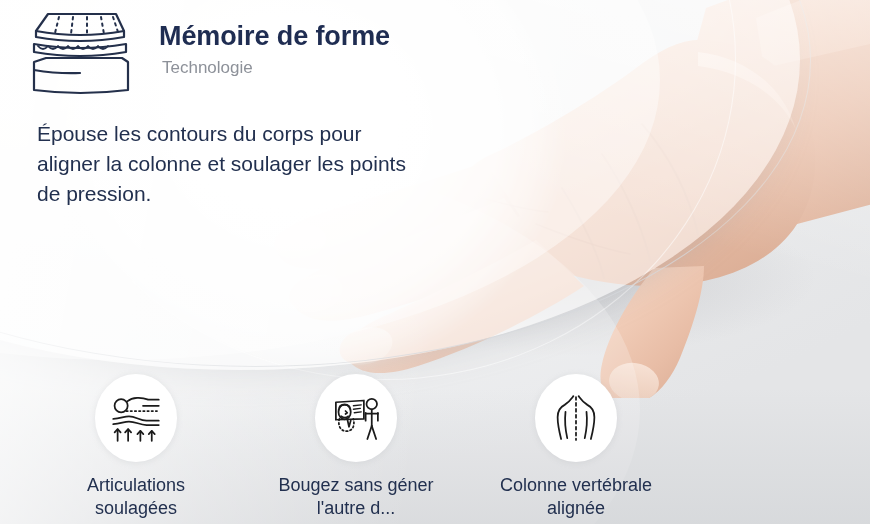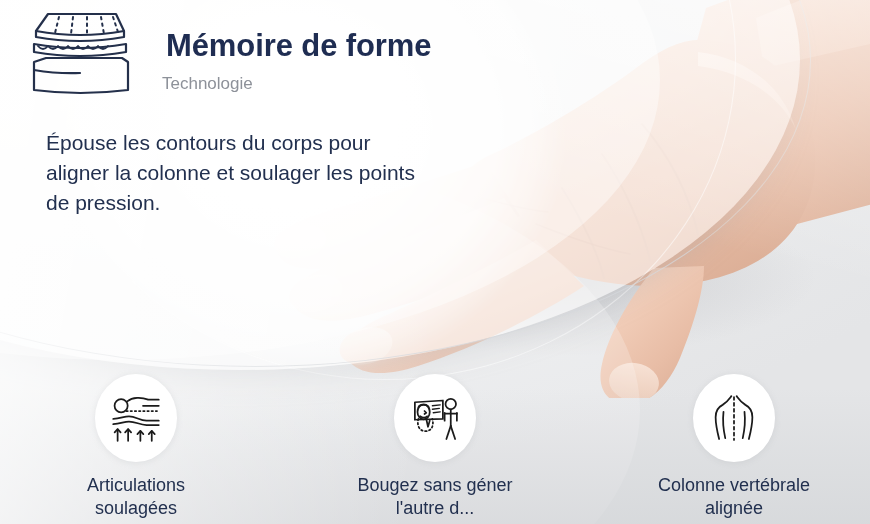--- a/index.html
+++ b/index.html
@@ -106,56 +106,56 @@
     left: 18px;
     top: 8px;
     display: flex;
     align-items: flex-start;
     gap: 22px;
   }
   .mattress-icon { width: 116px; height: 90px; flex: none; }
   .mattress-icon svg { display: block; width: 100%; height: 100%; }
   .header-text { padding-top: 10px; }
   .title {
-    margin: 10px;
-    font-size: 31px;
+    margin: 3px;
+    font-size: 27px;
     font-weight: 700;
     color: #1f2d52;
     letter-spacing: -0.1px;
     line-height: 1.15;
     white-space: nowrap;
   }
   .subtitle {
     margin: 6px 0 8px 6px;
     font-size: 17px;
     font-weight: 400;
     color: #8d9199;
     line-height: 1.2;
   }
 
   
   .body-copy {
     position: absolute;
     left: 30px;
     top: 112px;
     width: 390px;
-    margin: 16px;
+    margin: 7px;
     font-size: 21px;
     line-height: 1.42;
     color: #22304f;
   }
 
   
   .features {
     position: absolute;
     left: 0;
-    right: 0;
+    right: 16px;
     bottom: 4px;
     display: flex;
-    justify-content: space-between;
+    justify-content: flex-start;
     align-items: flex-start;
     padding: 0 26px;
     box-sizing: border-box;
   }
   .feature {
     width: 220px;
     display: flex;
     flex-direction: column;
     align-items: center;
     text-align: center;

